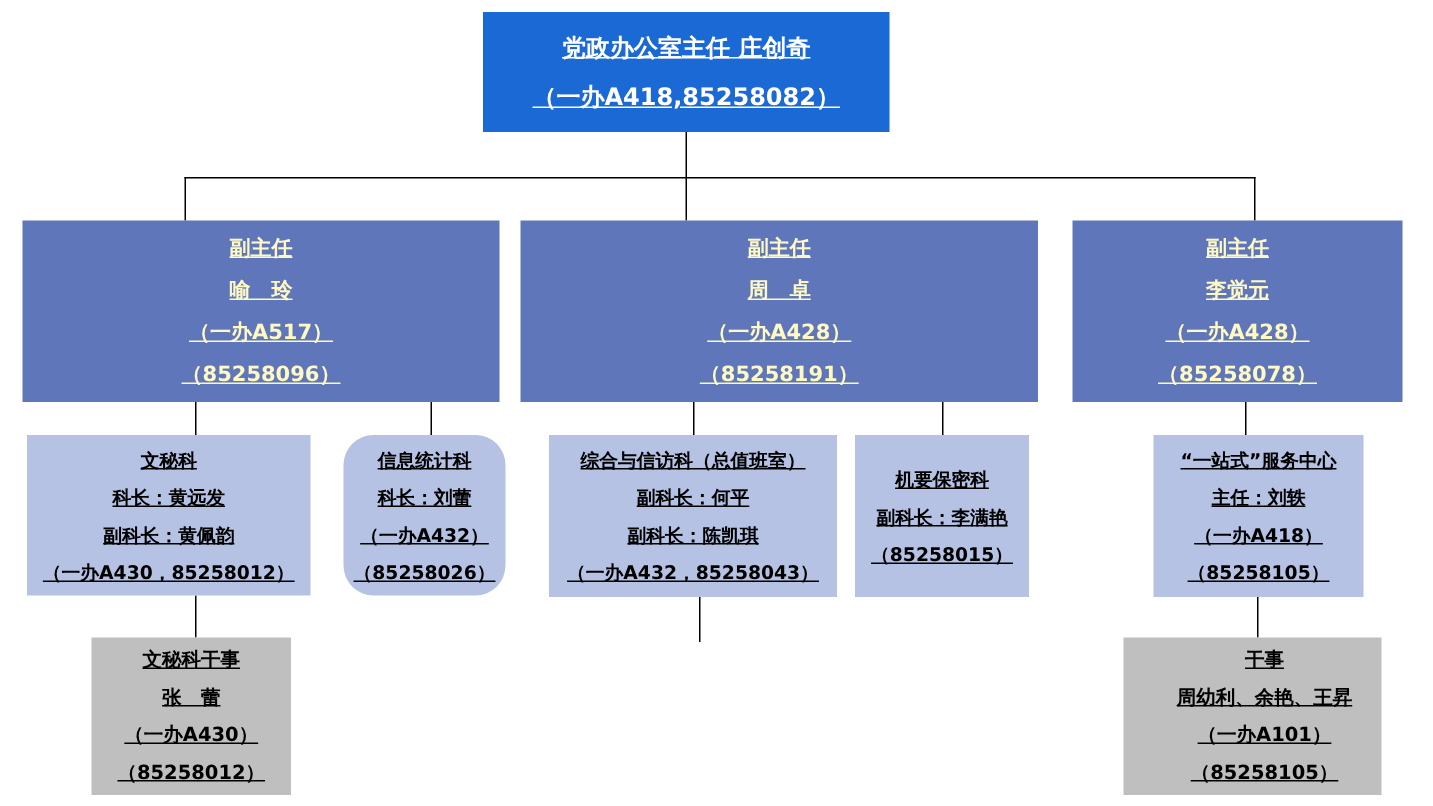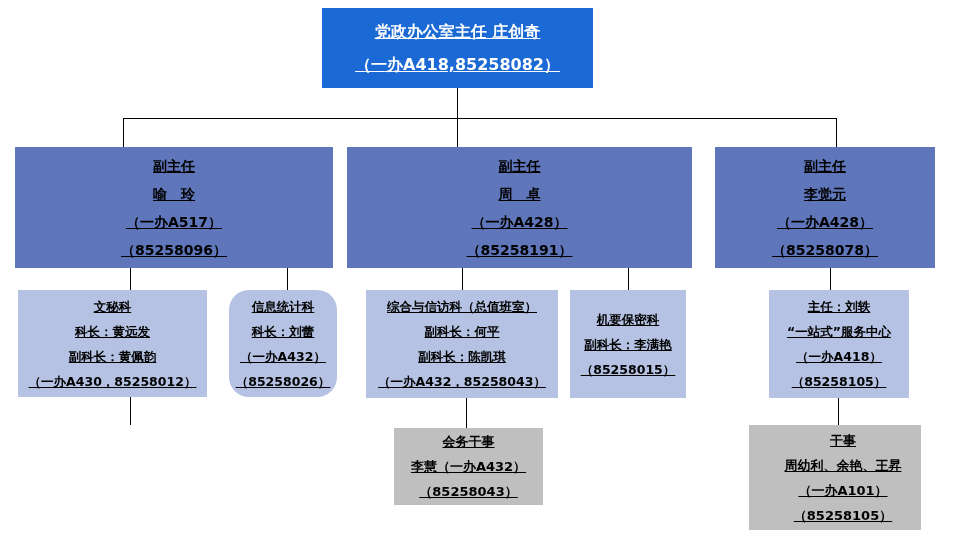--- a/index.html
+++ b/index.html
@@ -15,21 +15,21 @@
     box-sizing:border-box;
     text-align:center;
     font-weight:bold;
     display:flex;
     flex-direction:column;
     justify-content:center;
     text-decoration:underline;
   }
   .lvl1{background:#1b69d4;color:#ffffff;font-size:16px;}
   .lvl1 .ln{line-height:33px;}
-  .lvl2{background:#5f77ba;color:#000000;font-size:14px;}
+  .lvl2{background:#5f77ba;color:#fef9c3;font-size:14px;}
   .lvl2 .ln{line-height:28px;}
   .lvl3{background:#b5c2e3;color:#000000;font-size:12.5px;}
   .lvl3 .ln{line-height:25px;}
   .lvl4{background:#bfbfbf;color:#000000;font-size:13px;}
   .lvl4 .ln{line-height:25px;}
   .line{position:absolute;background:#000000;}
 </style>
 </head>
 <body>
 
@@ -98,32 +98,33 @@
     <div class="ln">（一办A432，85258043）</div>
   </div>
 
   <div class="node lvl3" style="left:570px;top:290px;width:116px;height:108px;">
     <div class="ln">机要保密科</div>
     <div class="ln">副科长：李满艳</div>
     <div class="ln">（85258015）</div>
   </div>
 
   <div class="node lvl3" style="left:769px;top:290px;width:140px;height:108px;">
+    <div class="ln">“一站式”服务中心</div>
     <div class="ln">主任：刘轶</div>
-    <div class="ln">“一站式”服务中心</div>
     <div class="ln">（一办A418）</div>
     <div class="ln">（85258105）</div>
   </div>
 
+  <div class="node lvl4" style="left:61px;top:425px;width:133px;height:105px;">
+    <div class="ln">文秘科干事</div>
+    <div class="ln">张　蕾</div>
+    <div class="ln">（一办A430）</div>
+    <div class="ln">（85258012）</div>
+  </div>
 
-  <div class="node lvl4" style="left:394px;top:428px;width:149px;height:77px;">
-    <div class="ln">会务干事</div>
-    <div class="ln">李慧（一办A432）</div>
-    <div class="ln">（85258043）</div>
-  </div>
 
   <div class="node lvl4" style="left:749px;top:425px;width:172px;height:105px;padding-left:16px;">
     <div class="ln">干事</div>
     <div class="ln">周幼利、余艳、王昇</div>
     <div class="ln">（一办A101）</div>
     <div class="ln">（85258105）</div>
   </div>
 
 </div>
 

